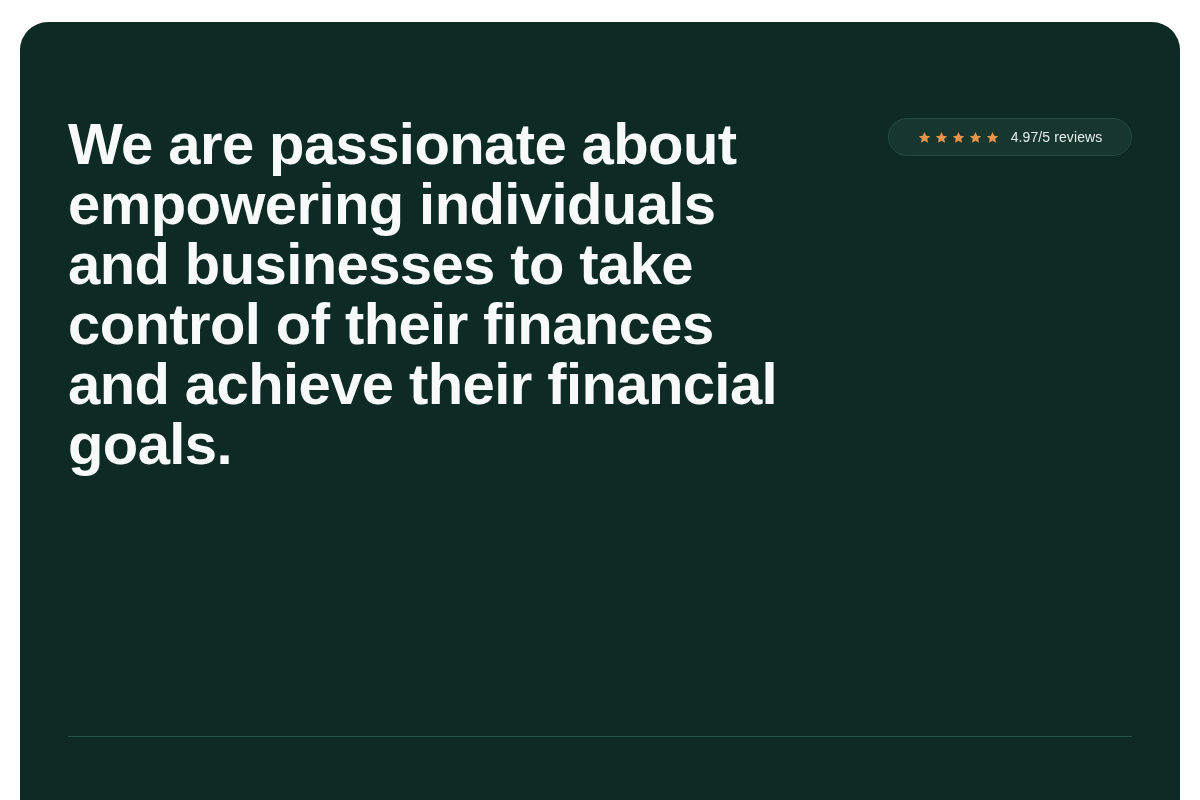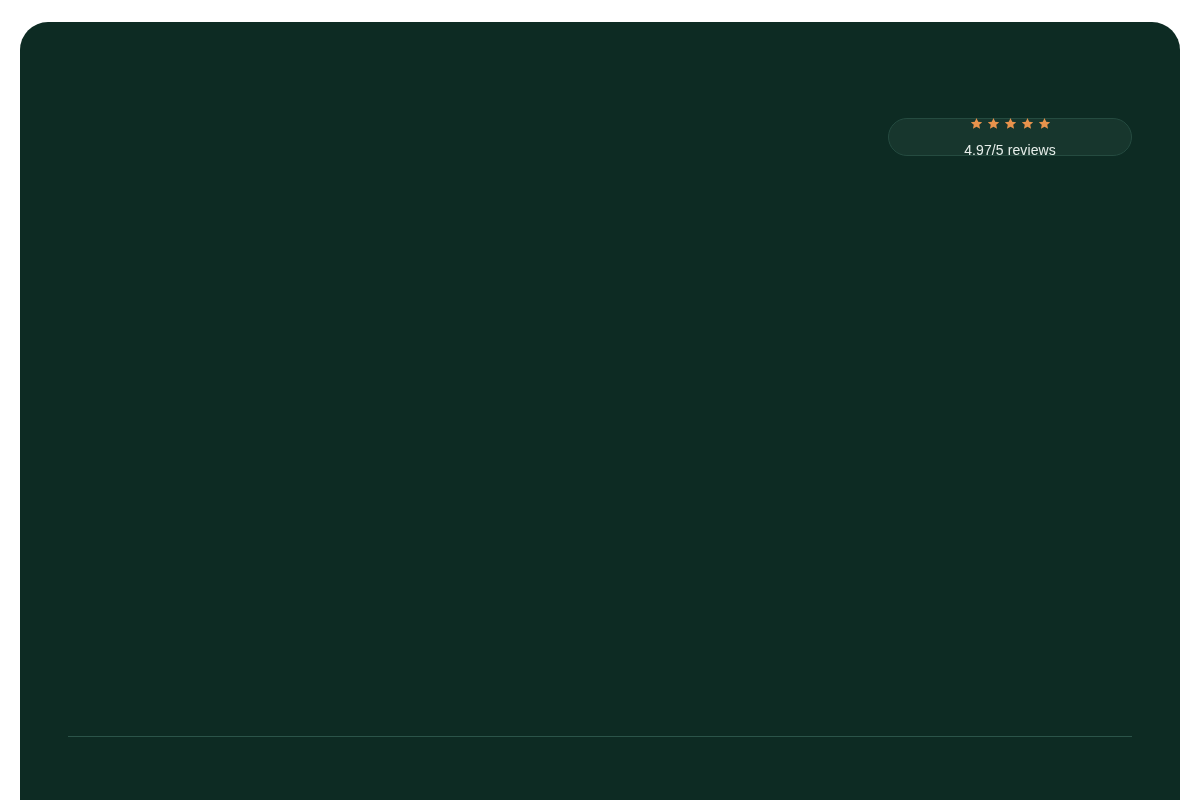--- a/index.html
+++ b/index.html
@@ -35,21 +35,20 @@
     top: 96px;                  
     width: 244px;
     height: 38px;
     border-radius: 19px;
     background: #17362d;
     border: 1px solid #254b40;
     display: flex;
     align-items: center;
     justify-content: center;
     gap: 12px;
-    flex-direction: column;
   }
 
   .stars {
     display: flex;
     align-items: center;
     gap: 4px;
     line-height: 1;
   }
 
   .star {
@@ -100,20 +99,21 @@
     width: 1064px;              
     height: 1px;
     background: #2b5449;
   }
 </style>
 </head>
 <body>
 
 <div class="hero-panel">
 
+  <h1 class="headline">We are passionate about empowering individuals and businesses to take control of their finances and achieve their financial goals.</h1>
 
 
   <div class="rating-badge">
     <div class="stars">
       <span class="star">
         <svg viewBox="0 0 24 24" fill="currentColor" aria-hidden="true">
             <path d="M12 1.8l3.12 6.86 7.48.82-5.56 5.04 1.55 7.36L12 18.2l-6.59 3.68 1.55-7.36L1.4 9.48l7.48-.82z"></path>
           </svg>
       </span>
       <span class="star">

